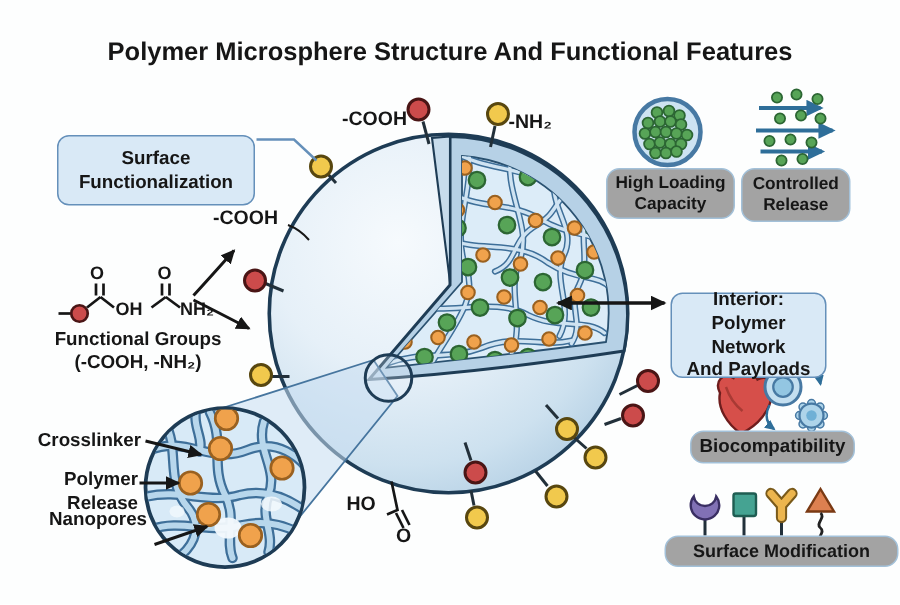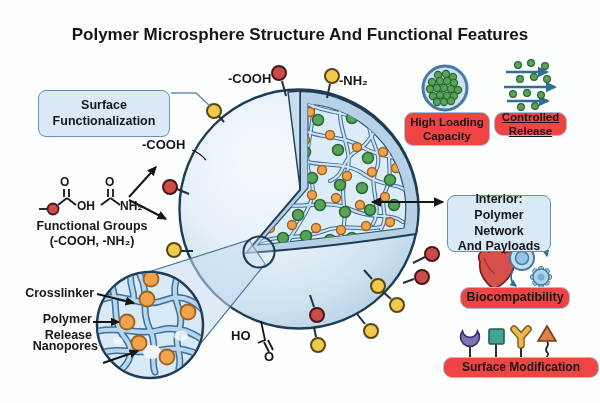--- a/index.html
+++ b/index.html
@@ -3,21 +3,21 @@
 <meta charset="utf-8">
 <style>
   html,body{margin:0;padding:0;background:#fff;}
   #stage{position:relative;width:600px;height:403px;background:#fdfefe;overflow:hidden;
          font-family:"Liberation Sans",sans-serif;color:#161616;}
   #baseSvg{position:absolute;left:0;top:0;}
   .txt{position:absolute;font-weight:700;white-space:pre-line;line-height:1.25;text-align:center;}
   .box{position:absolute;display:flex;align-items:center;justify-content:center;text-align:center;
        font-weight:700;white-space:pre-line;line-height:1.25;border-radius:8px;box-sizing:border-box;}
   .callout{background:#d9e9f6;border:1.8px solid #6590ba;margin-top:20px;}
-  .panel{background:#ef4444;border:1.5px solid #a3c1d9;border-radius:9px;}
+  .panel{background:#a3a3a3;border:1.5px solid #a3c1d9;border-radius:9px;}
   .strokeDark{stroke:#3e6f99;stroke-width:4.2;fill:none;stroke-linecap:round;}
   .strokeLight{stroke:#cfe3f2;stroke-width:2.2;fill:none;stroke-linecap:round;}
   .lensDark{stroke:#3e6f99;stroke-width:7;fill:none;stroke-linecap:round;}
   .lensLight{stroke:#b8d7ec;stroke-width:4;fill:none;stroke-linecap:round;}
   .stick{stroke:#22303a;stroke-width:2;fill:none;}
   .chemline{stroke:#161616;stroke-width:1.8;fill:none;}
   .arrow{stroke:#161616;stroke-width:2;fill:none;}
 </style>
 </head>
 <body>
@@ -345,21 +345,21 @@
 </svg>
 
 <div class="txt" style="left:0;top:24px;width:600px;text-align:center;font-size:17px;">Polymer Microsphere Structure And Functional Features</div>
 
 <div class="box callout" style="left:38px;top:70px;width:132px;height:47px;font-size:12.5px;">Surface
 Functionalization</div>
 
 <div class="box panel" style="left:404px;top:112px;width:86px;height:34px;font-size:11.5px;">High Loading
 Capacity</div>
 
-<div class="box panel" style="left:494px;top:112px;width:73px;height:24px;font-size:11.5px;text-decoration:underline;">Controlled
+<div class="box panel" style="left:494px;top:112px;width:73px;height:36px;font-size:11.5px;">Controlled
 Release</div>
 
 <div class="box callout" style="left:447px;top:175px;width:104px;height:57px;font-size:12.5px;">Interior:
 Polymer Network
 And Payloads</div>
 
 <div class="box panel" style="left:460px;top:287px;width:110px;height:22px;font-size:12.5px;">Biocompatibility</div>
 
 <div class="box panel" style="left:443px;top:357px;width:156px;height:21px;font-size:12px;">Surface Modification</div>
 

